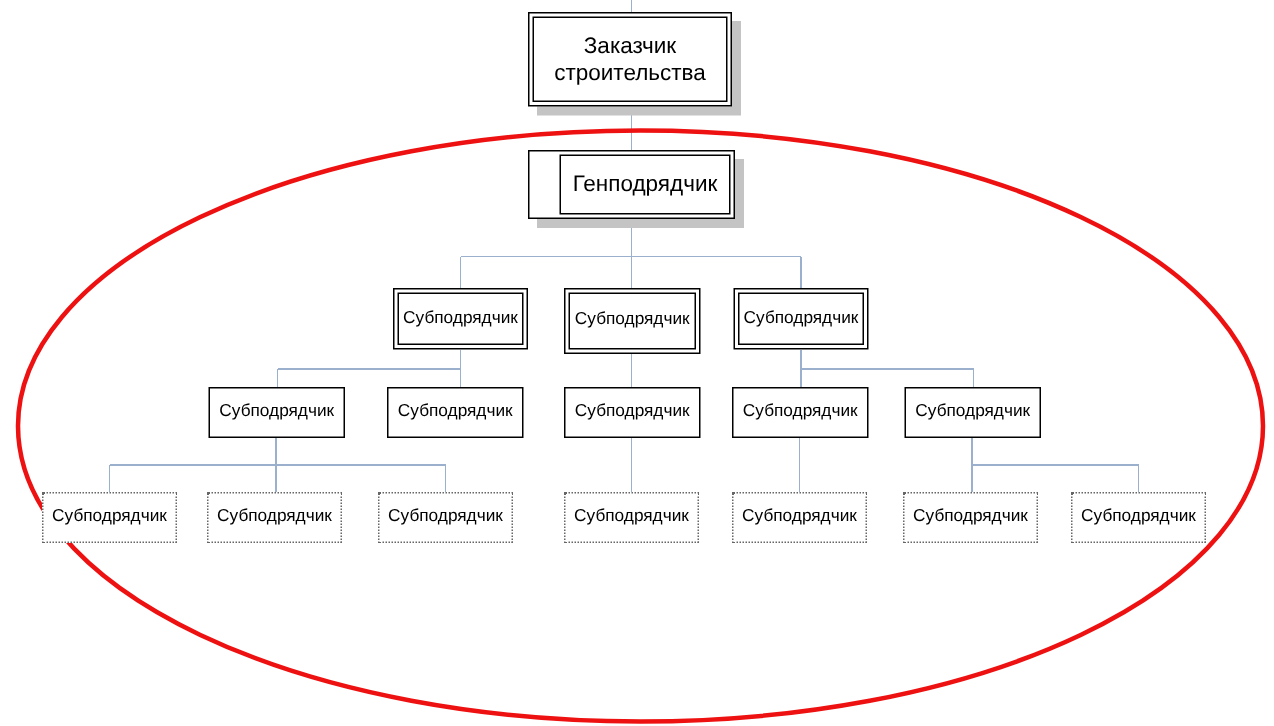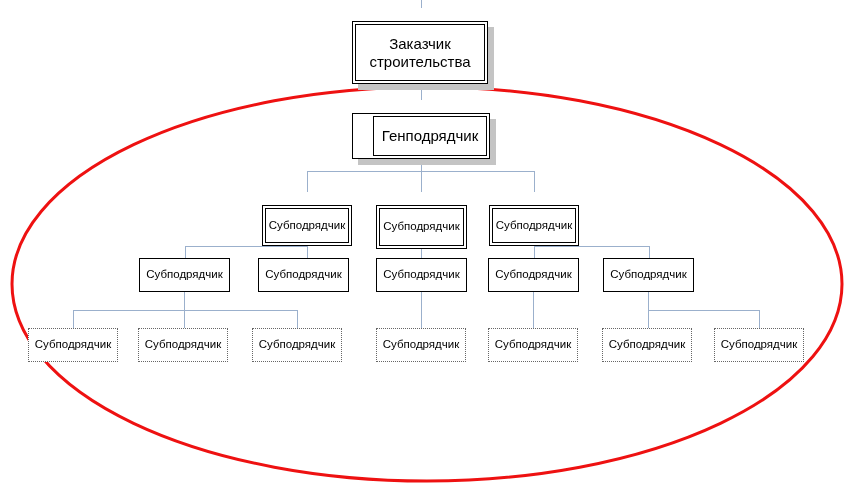--- a/index.html
+++ b/index.html
@@ -38,21 +38,20 @@
     justify-content: center;
     text-align: center;
     background: #fff;
     color: var(--text, #000);
     line-height: 1.2;
   }
   
   .dbl {
     border: 1px solid var(--border, #000);
     padding: 2px;
-    margin-top: 13px;
   }
   .dbl .inner {
     border: 1px solid var(--border, #000);
     width: 100%;
     height: 100%;
     display: flex;
     align-items: center;
     justify-content: center;
     text-align: center;
     padding: 1px 2px;

